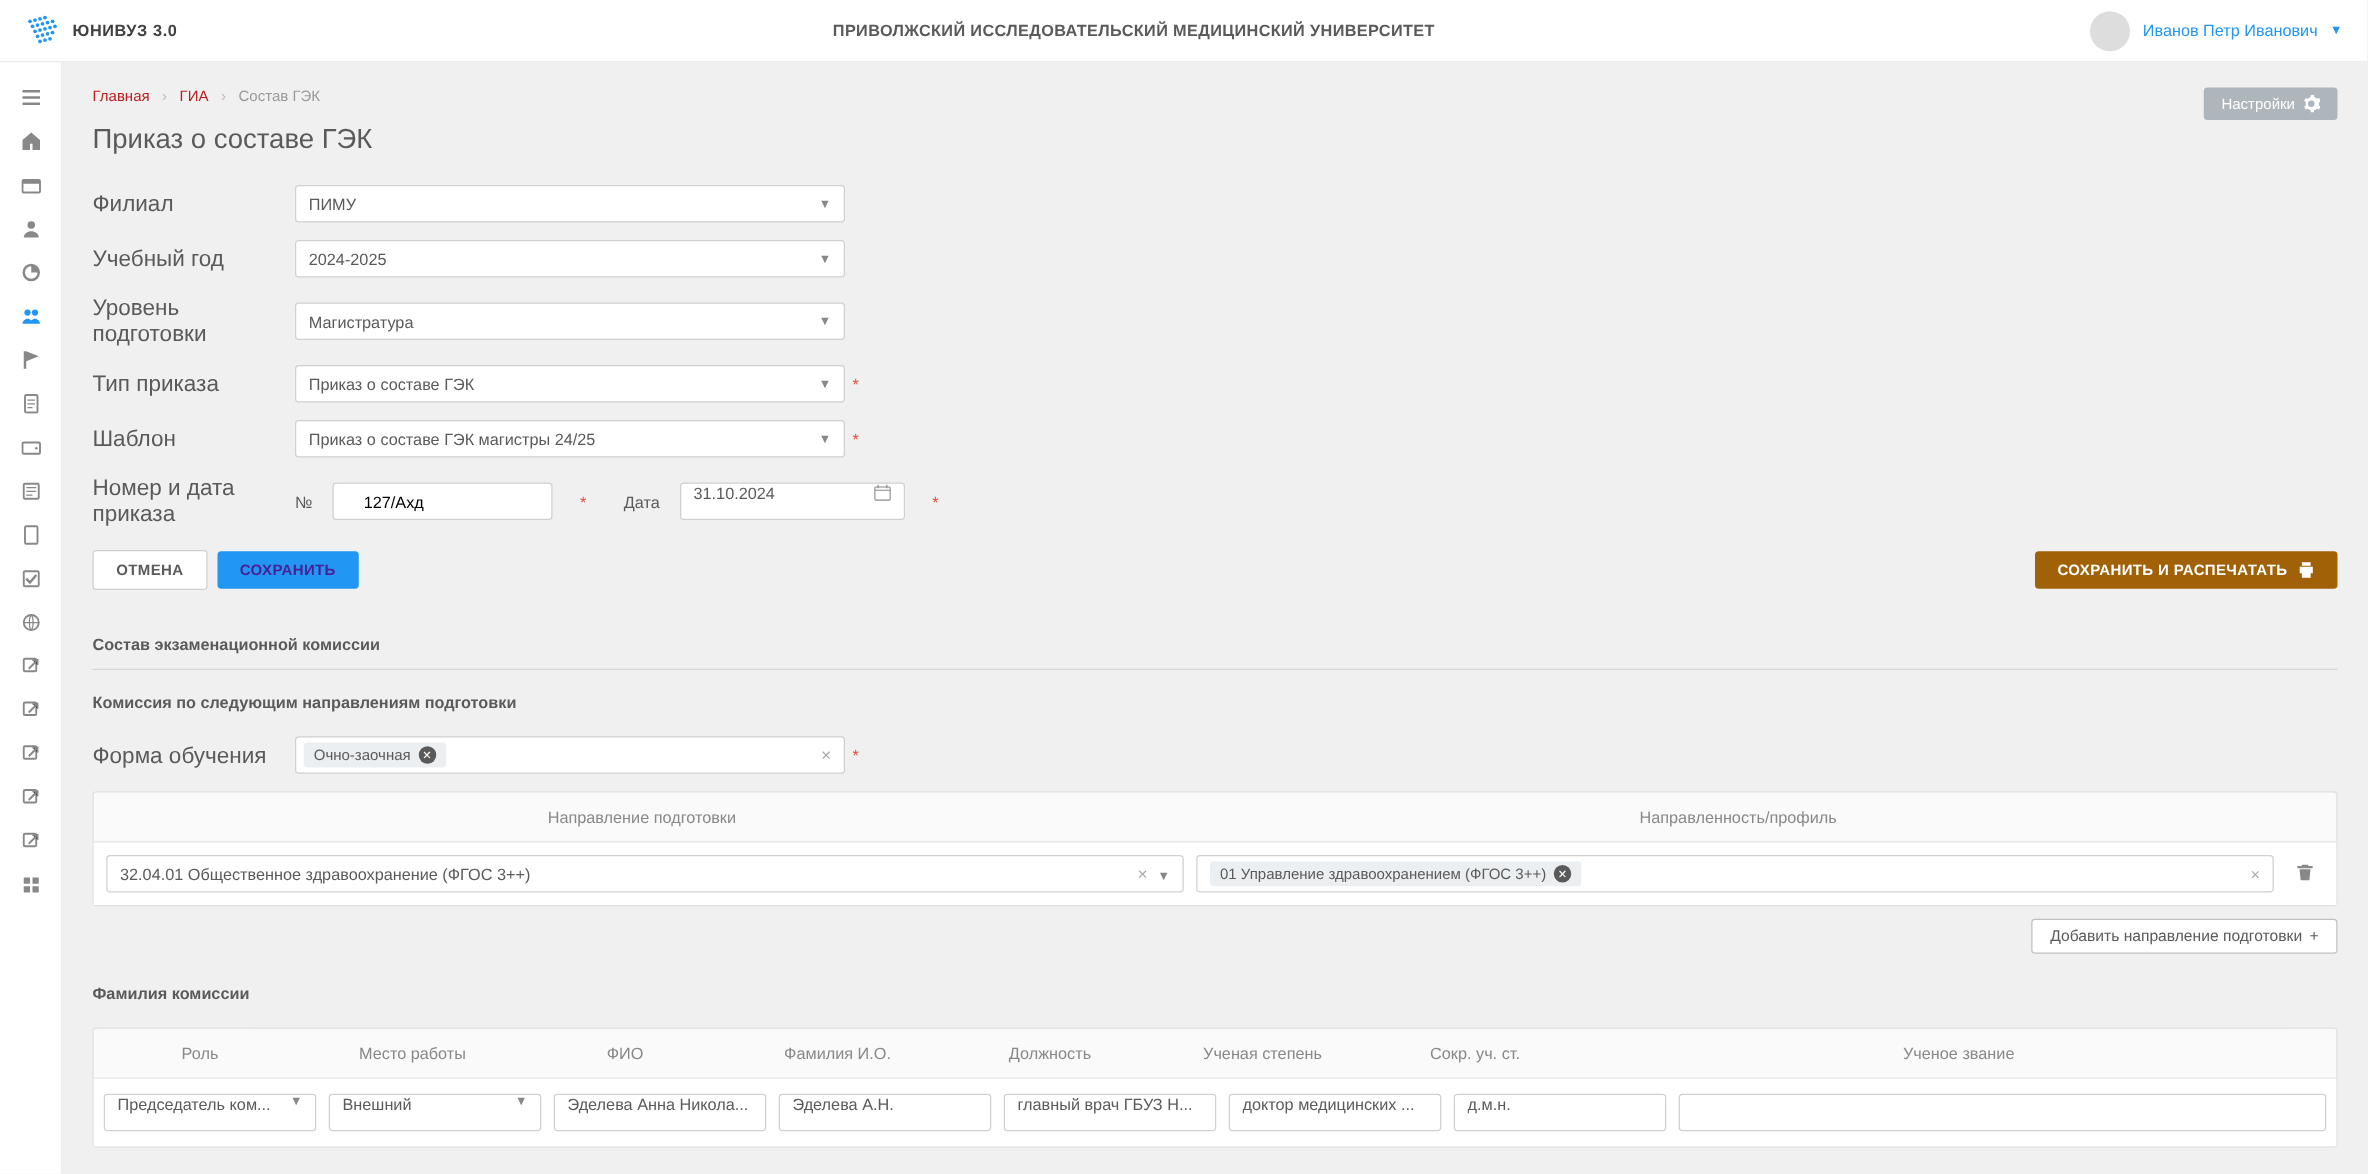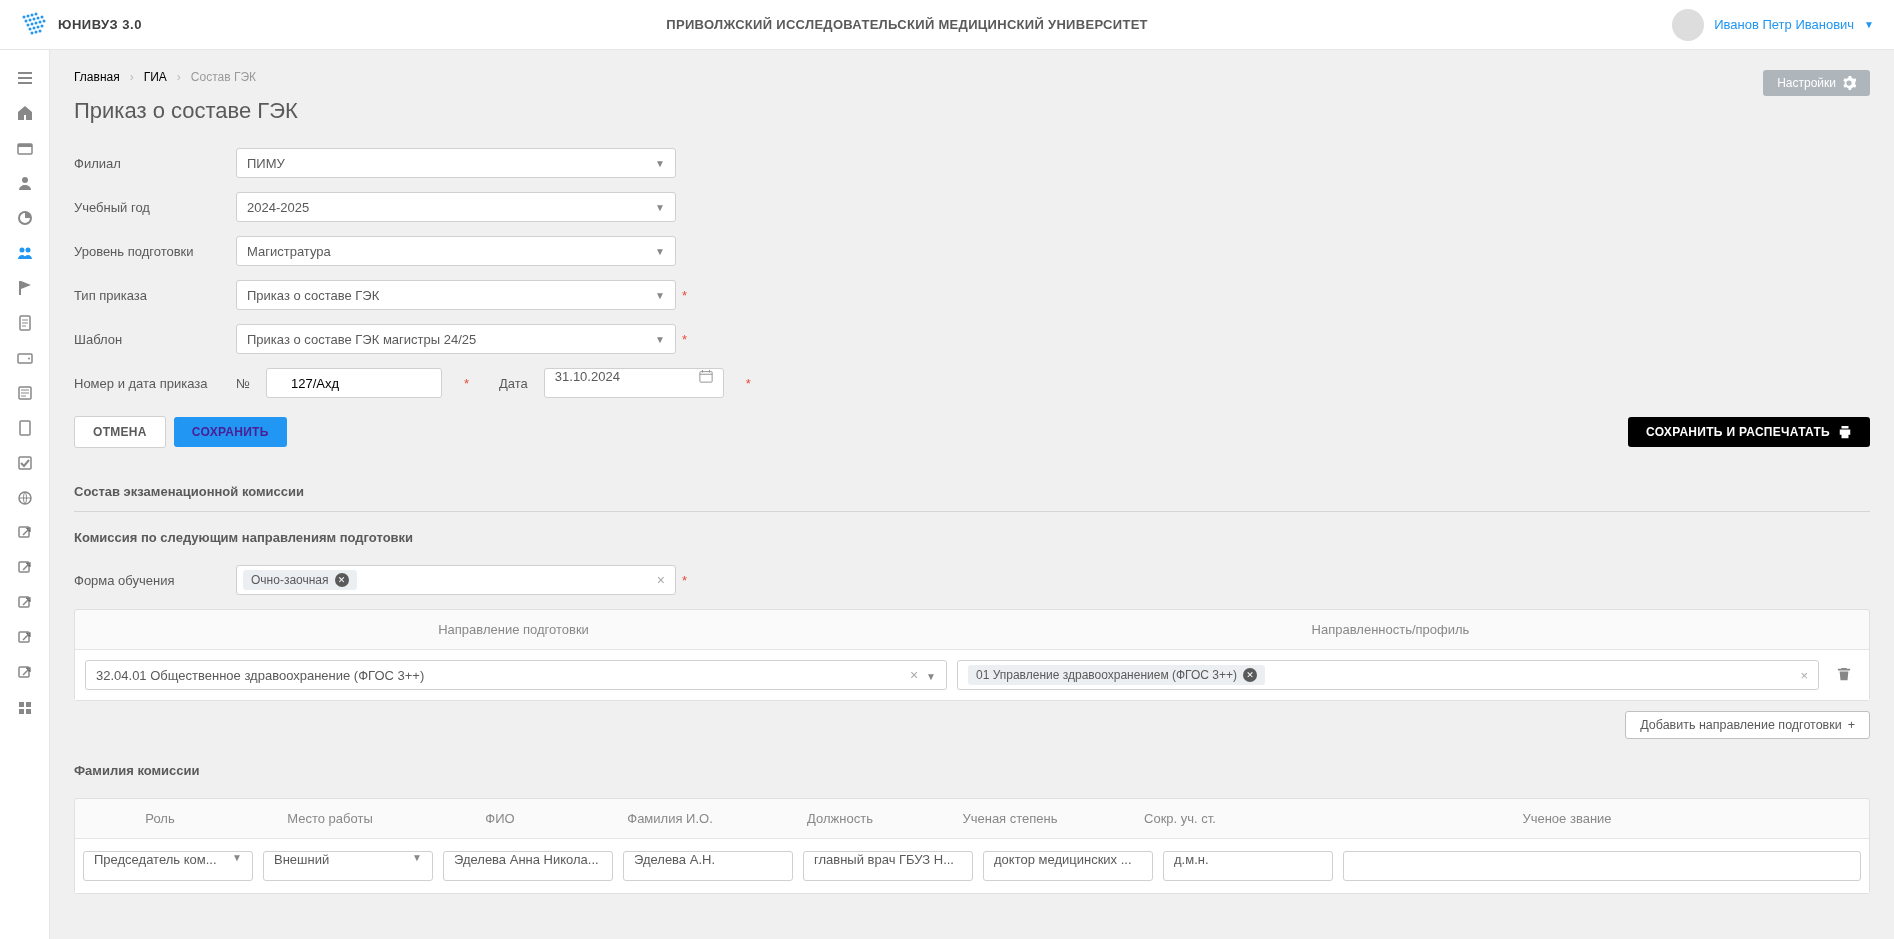--- a/index.html
+++ b/index.html
@@ -20,50 +20,50 @@
     .layout { display: flex; min-height: calc(100vh - 50px); }
     .sidebar { width: 50px; background: #fff; border-right: 1px solid #e5e5e5; padding-top: 10px; }
     .sidebar-item { height: 35px; display: flex; align-items: center; justify-content: center; color: #888; cursor: pointer; }
     .sidebar-item.active { color: #2196F3; }
     .sidebar-item svg { width: 16px; height: 16px; }
     
     .content { flex: 1; padding: 20px 24px; overflow: auto; }
     
     
     .breadcrumb { display: flex; align-items: center; gap: 10px; font-size: 12px; color: #9a9a9a; margin-bottom: 14px; }
-    .breadcrumb a { color: #000000; text-decoration: none; }
+    .breadcrumb a { color: #b91c1c; text-decoration: none; }
     .breadcrumb .sep { color: #bbb; }
     
     
     .top-row { display: flex; justify-content: space-between; align-items: flex-start; }
     .settings-btn { background: #aeb5bb; color: #fff; border: none; padding: 6px 14px; border-radius: 3px; font-size: 12px; display: flex; align-items: center; gap: 6px; cursor: pointer; }
     
     
     h1 { font-size: 22px; font-weight: 400; color: #5a5a5a; margin-bottom: 24px; }
     
     
     .form-row { display: flex; align-items: center; margin-bottom: 14px; }
-    .form-label { width: 162px; font-size: 13px; color: #5a5a5a; }
+    .form-label { width: 162px; font-size: 18px; color: #5a5a5a; }
     .form-control { flex: 0 0 440px; position: relative; }
     .select-box, .input-box { width: 100%; height: 30px; border: 1px solid #d0d0d0; border-radius: 3px; background: #fff; padding: 0 10px; font-size: 13px; color: #5a5a5a; display: flex; align-items: center; justify-content: space-between; cursor: pointer; }
     .select-caret { font-size: 10px; color: #888; }
     .required { color: #e74c3c; margin-left: 6px; }
     
     .inline-row { display: flex; align-items: center; gap: 16px; }
     .inline-label { font-size: 13px; color: #5a5a5a; }
     .small-input { width: 176px; height: 30px; border: 1px solid #d0d0d0; border-radius: 3px; padding: 0 24px; font-size: 13px; }
     .date-input { width: 180px; height: 30px; border: 1px solid #d0d0d0; border-radius: 3px; padding: 0 10px; font-size: 13px; display: flex; justify-content: space-between; background: #fff; }
     .cal-icon { color: #888; }
     
     
     .button-row { display: flex; align-items: center; gap: 8px; margin-top: 18px; margin-bottom: 24px; }
     .btn { padding: 8px 18px; border-radius: 3px; font-size: 12px; font-weight: 600; cursor: pointer; border: none; letter-spacing: 0.3px; }
     .btn-default { background: #fff; border: 1px solid #d0d0d0; color: #5a5a5a; }
     .btn-primary { background: #2196F3; color: #4c1d95; }
-    .btn-print { background: #000000; color: #fff; display: flex; align-items: center; gap: 8px; margin-left: auto; justify-content: flex-end; }
+    .btn-print { background: #a16207; color: #fff; display: flex; align-items: center; gap: 8px; margin-left: auto; justify-content: flex-end; }
     
     
     .section-title { font-size: 13px; font-weight: 600; color: #5a5a5a; padding: 12px 0; border-bottom: 1px solid #d5d5d5; margin-bottom: 18px; }
     .subsection { font-size: 13px; font-weight: 600; color: #5a5a5a; margin-bottom: 20px; }
     
     
     .tag-input { flex: 0 0 440px; min-height: 30px; border: 1px solid #d0d0d0; border-radius: 3px; background: #fff; padding: 3px 6px; display: flex; align-items: center; gap: 6px; flex-wrap: wrap; position: relative; }
     .tag { background: #eceff1; padding: 3px 8px; border-radius: 3px; font-size: 12px; display: flex; align-items: center; gap: 6px; }
     .tag-remove { display: inline-flex; width: 14px; height: 14px; background: #5a5a5a; color: #fff; border-radius: 50%; align-items: center; justify-content: center; font-size: 9px; cursor: pointer; }
     .tag-input-clear { position: absolute; right: 10px; color: #aaa; cursor: pointer; font-size: 14px; }

